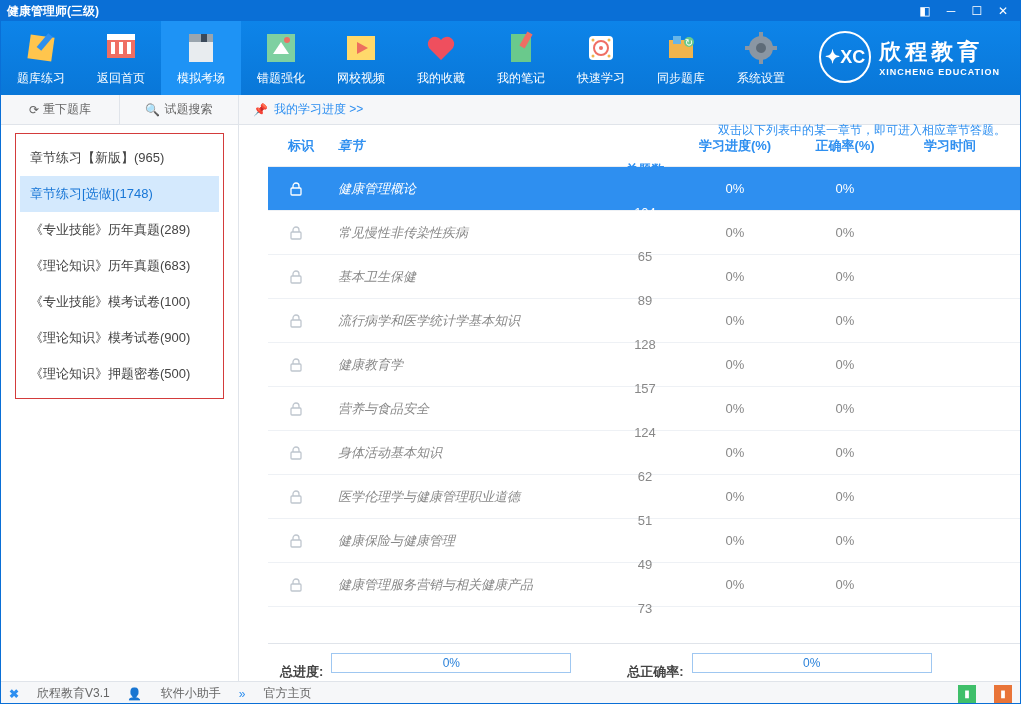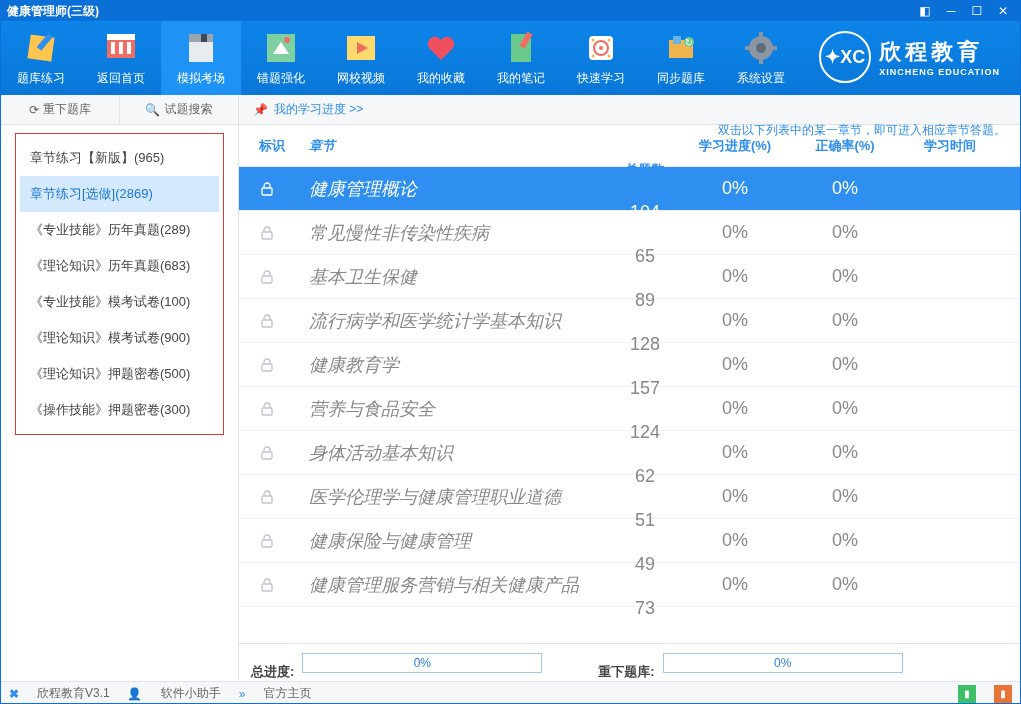--- a/index.html
+++ b/index.html
@@ -19,37 +19,37 @@
 .logo-sub { font-size: 9px; letter-spacing: 1px; display: block; }
 
 .toolbar2 { height: 30px; background: #f6f7f9; border-bottom: 1px solid #e0e4ea; display: flex; align-items: center; font-size: 12px; color: #666; }
 .toolbar2 .left { width: 238px; display: flex; border-right: 1px solid #e0e4ea; height: 100%; }
 .toolbar2 .left .btn { flex: 1; display: flex; align-items: center; justify-content: center; cursor: pointer; gap: 4px; }
 .toolbar2 .left .btn:first-child { border-right: 1px solid #e0e4ea; }
 .toolbar2 .right { flex: 1; display: flex; align-items: center; padding: 0 14px; }
 .toolbar2 .progress-link { color: #2e8ff0; cursor: pointer; margin-right: auto; display: flex; align-items: center; gap: 6px; }
 .toolbar2 .hint { color: #2e8ff0; margin-left: auto; margin-top: 42px; }
 
-.main { display: flex; height: 556px; }
+.main { display: flex; height: 556px; gap: 29px; }
 .sidebar { width: 238px; border-right: 1px solid #e0e4ea; padding: 8px 14px; }
 .sidebox { border: 1px solid #d33b3b; padding: 6px 4px; }
 .side-item { height: 36px; display: flex; align-items: center; padding: 0 10px; font-size: 13px; color: #444; cursor: pointer; }
 .side-item.active { background: #d4e9fd; color: #1876d6; }
 
 .content { flex: 1; display: flex; flex-direction: column; }
 .thead { height: 42px; display: flex; align-items: center; color: #2e8ff0; font-size: 13px; font-weight: bold; padding: 0 20px; border-bottom: 1px solid #eaedf1; }
 .col-flag { width: 50px; }
 .col-chap { flex: 1; font-style: italic; }
 .col-total { width: 70px; text-align: center; margin-top: 48px; }
 .col-prog { width: 110px; text-align: center; }
 .col-acc { width: 110px; text-align: center; }
 .col-time { width: 100px; text-align: center; }
 
 .tbody { flex: 1; overflow-y: auto; }
-.trow { height: 44px; display: flex; align-items: center; padding: 0 20px; border-bottom: 1px solid #eef1f5; font-size: 18px; color: #888; cursor: pointer; }
+.trow { height: 44px; display: flex; align-items: center; padding: 0 20px; border-bottom: 1px solid #eef1f5; font-size: 13px; color: #888; cursor: pointer; }
 .trow.activerow { background: #2e8ff0; color: #fff; }
 .trow .col-flag { display: flex; align-items: center; }
 .lock-icon { width: 16px; height: 16px; }
 
 .summary { height: 38px; border-top: 1px solid #e0e4ea; display: flex; align-items: center; font-size: 13px; padding: 0 12px; gap: 8px; }
 .summary .lbl { font-weight: bold; color: #444; margin-top: 18px; }
 .pbar { flex: 1; height: 20px; border: 1px solid #9fc7f1; position: relative; background: #fff; max-width: 240px; display:flex; align-items:center; justify-content:center; color:#2b82da; font-size:12px; }
 
 .statusbar { height: 24px; background: #f6f7f9; border-top: 1px solid #e0e4ea; display: flex; align-items: center; font-size: 12px; color: #666; padding: 0 8px; gap: 18px; }
 .statusbar .spacer { margin-left: auto; }
@@ -207,27 +207,26 @@
       <span>我的学习进度 &gt;&gt;</span>
     </div>
     <div class="hint">双击以下列表中的某一章节，即可进入相应章节答题。</div>
   </div>
 </div>
 
 <div class="main">
   <div class="sidebar">
     <div class="sidebox" id="sidebox">
         <div class="side-item">章节练习【新版】(965)</div>
-        <div class="side-item active">章节练习[选做](2869)</div>
+        <div class="side-item active">章节练习[选做](1748)</div>
         <div class="side-item">《专业技能》历年真题(289)</div>
         <div class="side-item">《理论知识》历年真题(683)</div>
         <div class="side-item">《专业技能》模考试卷(100)</div>
         <div class="side-item">《理论知识》模考试卷(900)</div>
         <div class="side-item">《理论知识》押题密卷(500)</div>
-        <div class="side-item">《操作技能》押题密卷(300)</div>
       </div>
   </div>
   <div class="content">
     <div class="thead">
       <div class="col-flag">标识</div>
       <div class="col-chap">章节</div>
       <div class="col-total">总题数</div>
       <div class="col-prog">学习进度(%)</div>
       <div class="col-acc">正确率(%)</div>
       <div class="col-time">学习时间</div>
@@ -363,21 +362,21 @@
           <div class="col-acc">0%</div>
           <div class="col-time"></div>
         </div>
       </div>
     <div class="summary">
       <span class="lbl">总进度:</span>
       <div class="pbar">
           <span>0%</span>
         </div>
       <span style="width:40px"></span>
-      <span class="lbl">重下题库:</span>
+      <span class="lbl">总正确率:</span>
       <div class="pbar">
           <span>0%</span>
         </div>
     </div>
   </div>
 </div>
 
 <div class="statusbar">
   <span style="color:#2e8ff0;font-weight:bold;">✖</span>
   <span>欣程教育V3.1</span>

